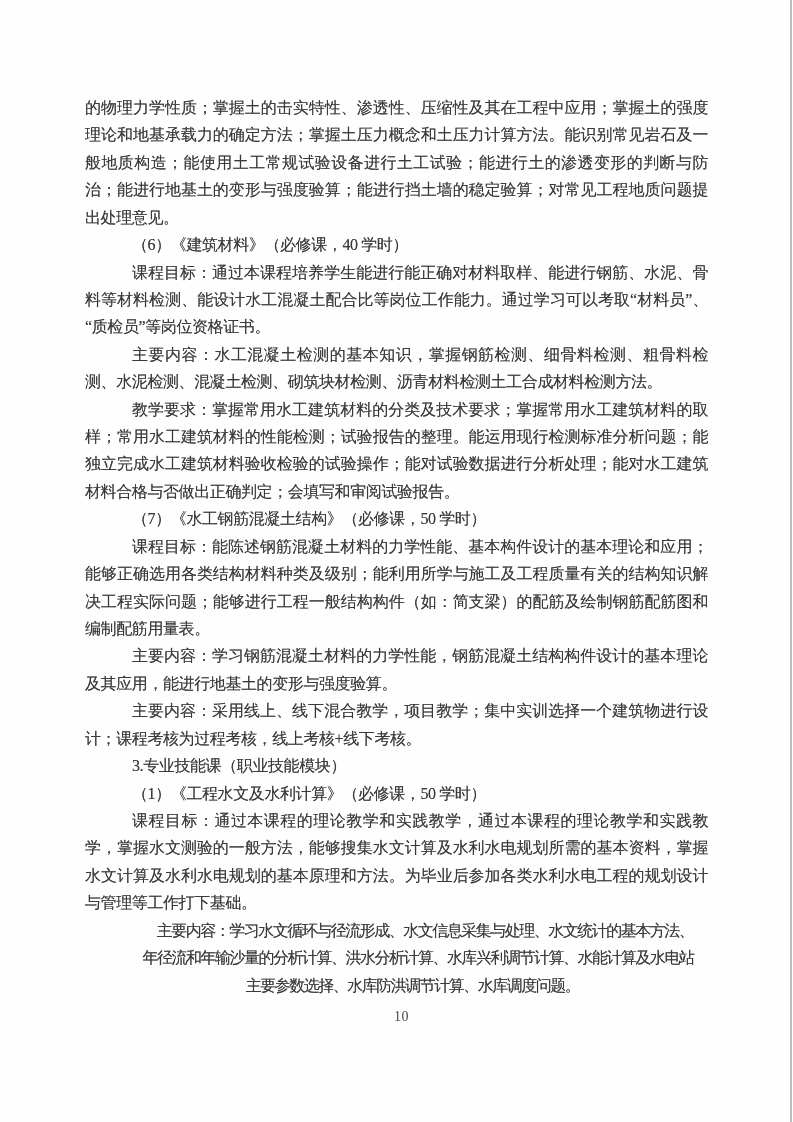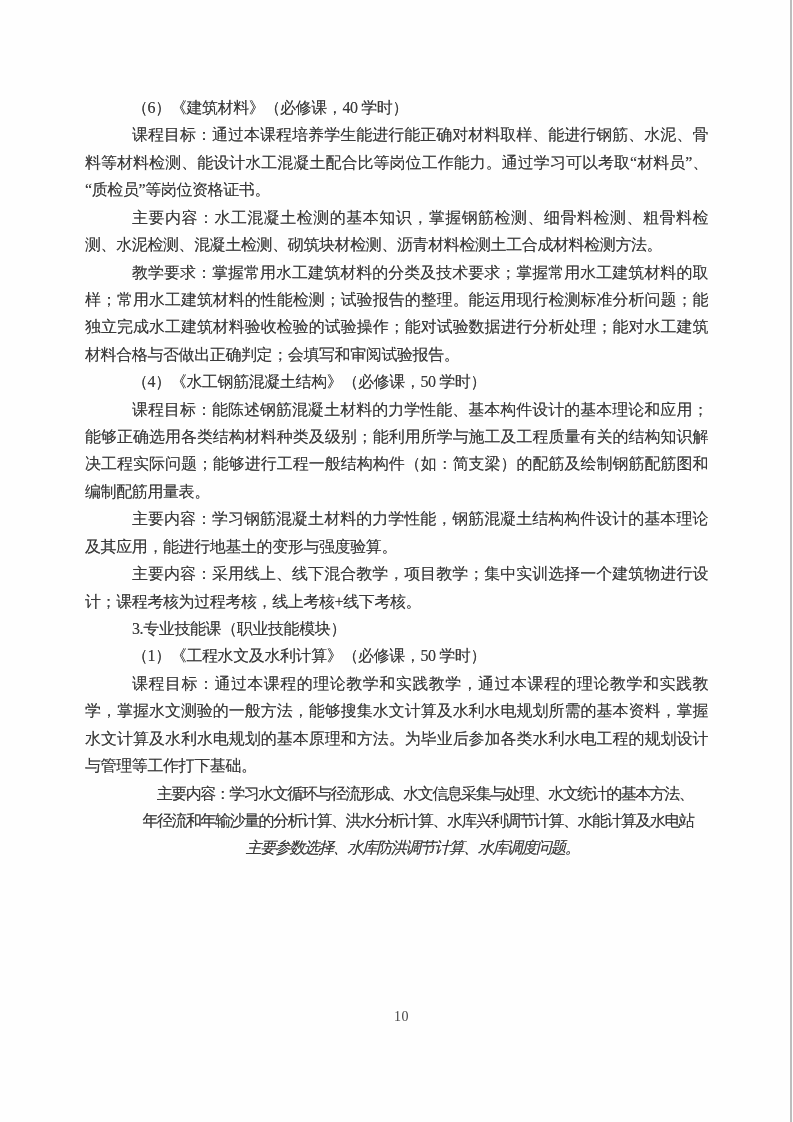--- a/index.html
+++ b/index.html
@@ -66,32 +66,33 @@
     width: 2px;
     height: 1122px;
     background: #bdbdbd;
   }
 </style>
 </head>
 <body>
 
 <div class="page">
   <div class="content" id="content">
+      <p class="flush">的物理力学性质；掌握土的击实特性、渗透性、压缩性及其在工程中应用；掌握土的强度理论和地基承载力的确定方法；掌握土压力概念和土压力计算方法。能识别常见岩石及一般地质构造；能使用土工常规试验设备进行土工试验；能进行土的渗透变形的判断与防治；能进行地基土的变形与强度验算；能进行挡土墙的稳定验算；对常见工程地质问题提出处理意见。</p>
       <p class="indent">（6）《建筑材料》（必修课，40 学时）</p>
       <p class="indent">课程目标：通过本课程培养学生能进行能正确对材料取样、能进行钢筋、水泥、骨料等材料检测、能设计水工混凝土配合比等岗位工作能力。通过学习可以考取“材料员”、“质检员”等岗位资格证书。</p>
       <p class="indent">主要内容：水工混凝土检测的基本知识，掌握钢筋检测、细骨料检测、粗骨料检测、水泥检测、混凝土检测、砌筑块材检测、沥青材料检测土工合成材料检测方法。</p>
       <p class="indent">教学要求：掌握常用水工建筑材料的分类及技术要求；掌握常用水工建筑材料的取样；常用水工建筑材料的性能检测；试验报告的整理。能运用现行检测标准分析问题；能独立完成水工建筑材料验收检验的试验操作；能对试验数据进行分析处理；能对水工建筑材料合格与否做出正确判定；会填写和审阅试验报告。</p>
-      <p class="indent">（4）《水工钢筋混凝土结构》（必修课，50 学时）</p>
+      <p class="indent">（7）《水工钢筋混凝土结构》（必修课，50 学时）</p>
       <p class="indent">课程目标：能陈述钢筋混凝土材料的力学性能、基本构件设计的基本理论和应用；能够正确选用各类结构材料种类及级别；能利用所学与施工及工程质量有关的结构知识解决工程实际问题；能够进行工程一般结构构件（如：简支梁）的配筋及绘制钢筋配筋图和编制配筋用量表。</p>
       <p class="indent">主要内容：学习钢筋混凝土材料的力学性能，钢筋混凝土结构构件设计的基本理论及其应用，能进行地基土的变形与强度验算。</p>
       <p class="indent">主要内容：采用线上、线下混合教学，项目教学；集中实训选择一个建筑物进行设计；课程考核为过程考核，线上考核+线下考核。</p>
       <p class="indent bold">3.专业技能课（职业技能模块）</p>
       <p class="indent">（1）《工程水文及水利计算》（必修课，50 学时）</p>
       <p class="indent">课程目标：通过本课程的理论教学和实践教学，通过本课程的理论教学和实践教学，掌握水文测验的一般方法，能够搜集水文计算及水利水电规划所需的基本资料，掌握水文计算及水利水电规划的基本原理和方法。为毕业后参加各类水利水电工程的规划设计与管理等工作打下基础。</p>
       <p class="manual">
         <span class="mline" style="padding-left: 57px;">主要内容：学习水文循环与径流形成、水文信息采集与处理、水文统计的基本方法、</span>
         <span class="mline" style="padding-left: 43px;">年径流和年输沙量的分析计算、洪水分析计算、水库兴利调节计算、水能计算及水电站</span>
-        <span class="mline" style="padding-left: 32px; font-style: italic;">主要参数选择、水库防洪调节计算、水库调度问题。</span>
+        <span class="mline" style="padding-left: 32px;">主要参数选择、水库防洪调节计算、水库调度问题。</span>
       </p>
     </div>
   <div class="page-number">10</div>
   <div class="scan-edge"></div>
 </div>
 
 </body></html>

